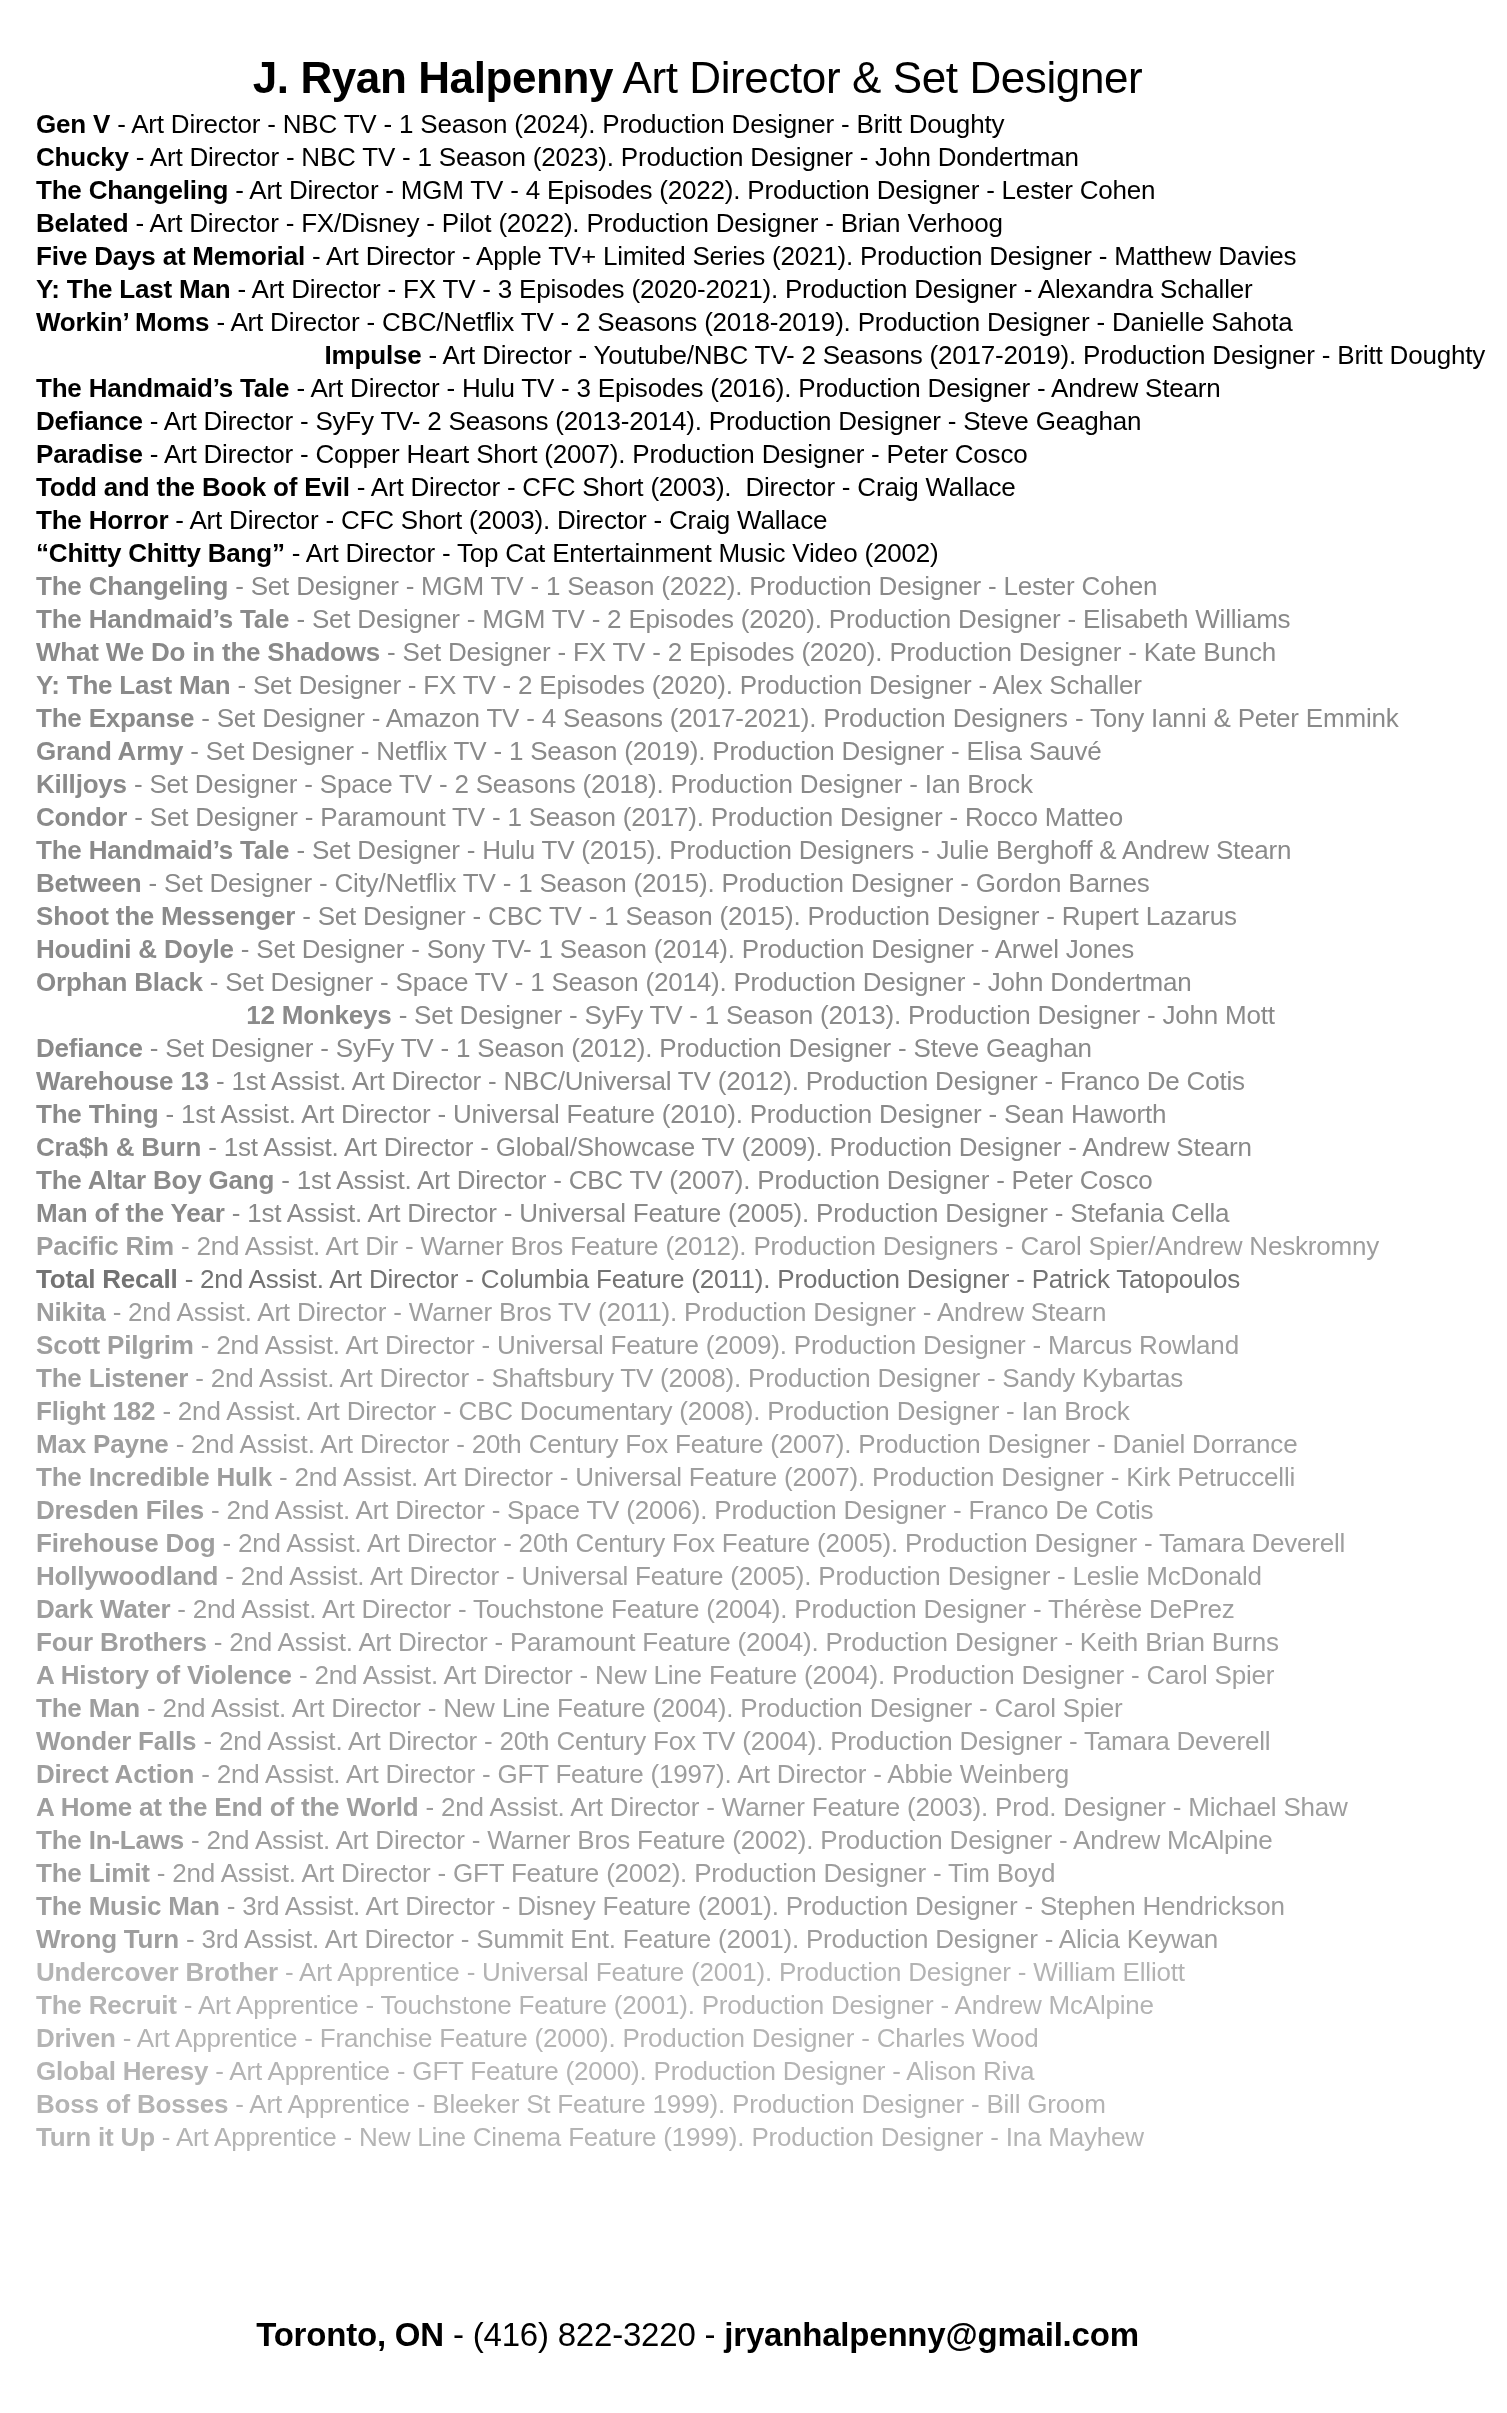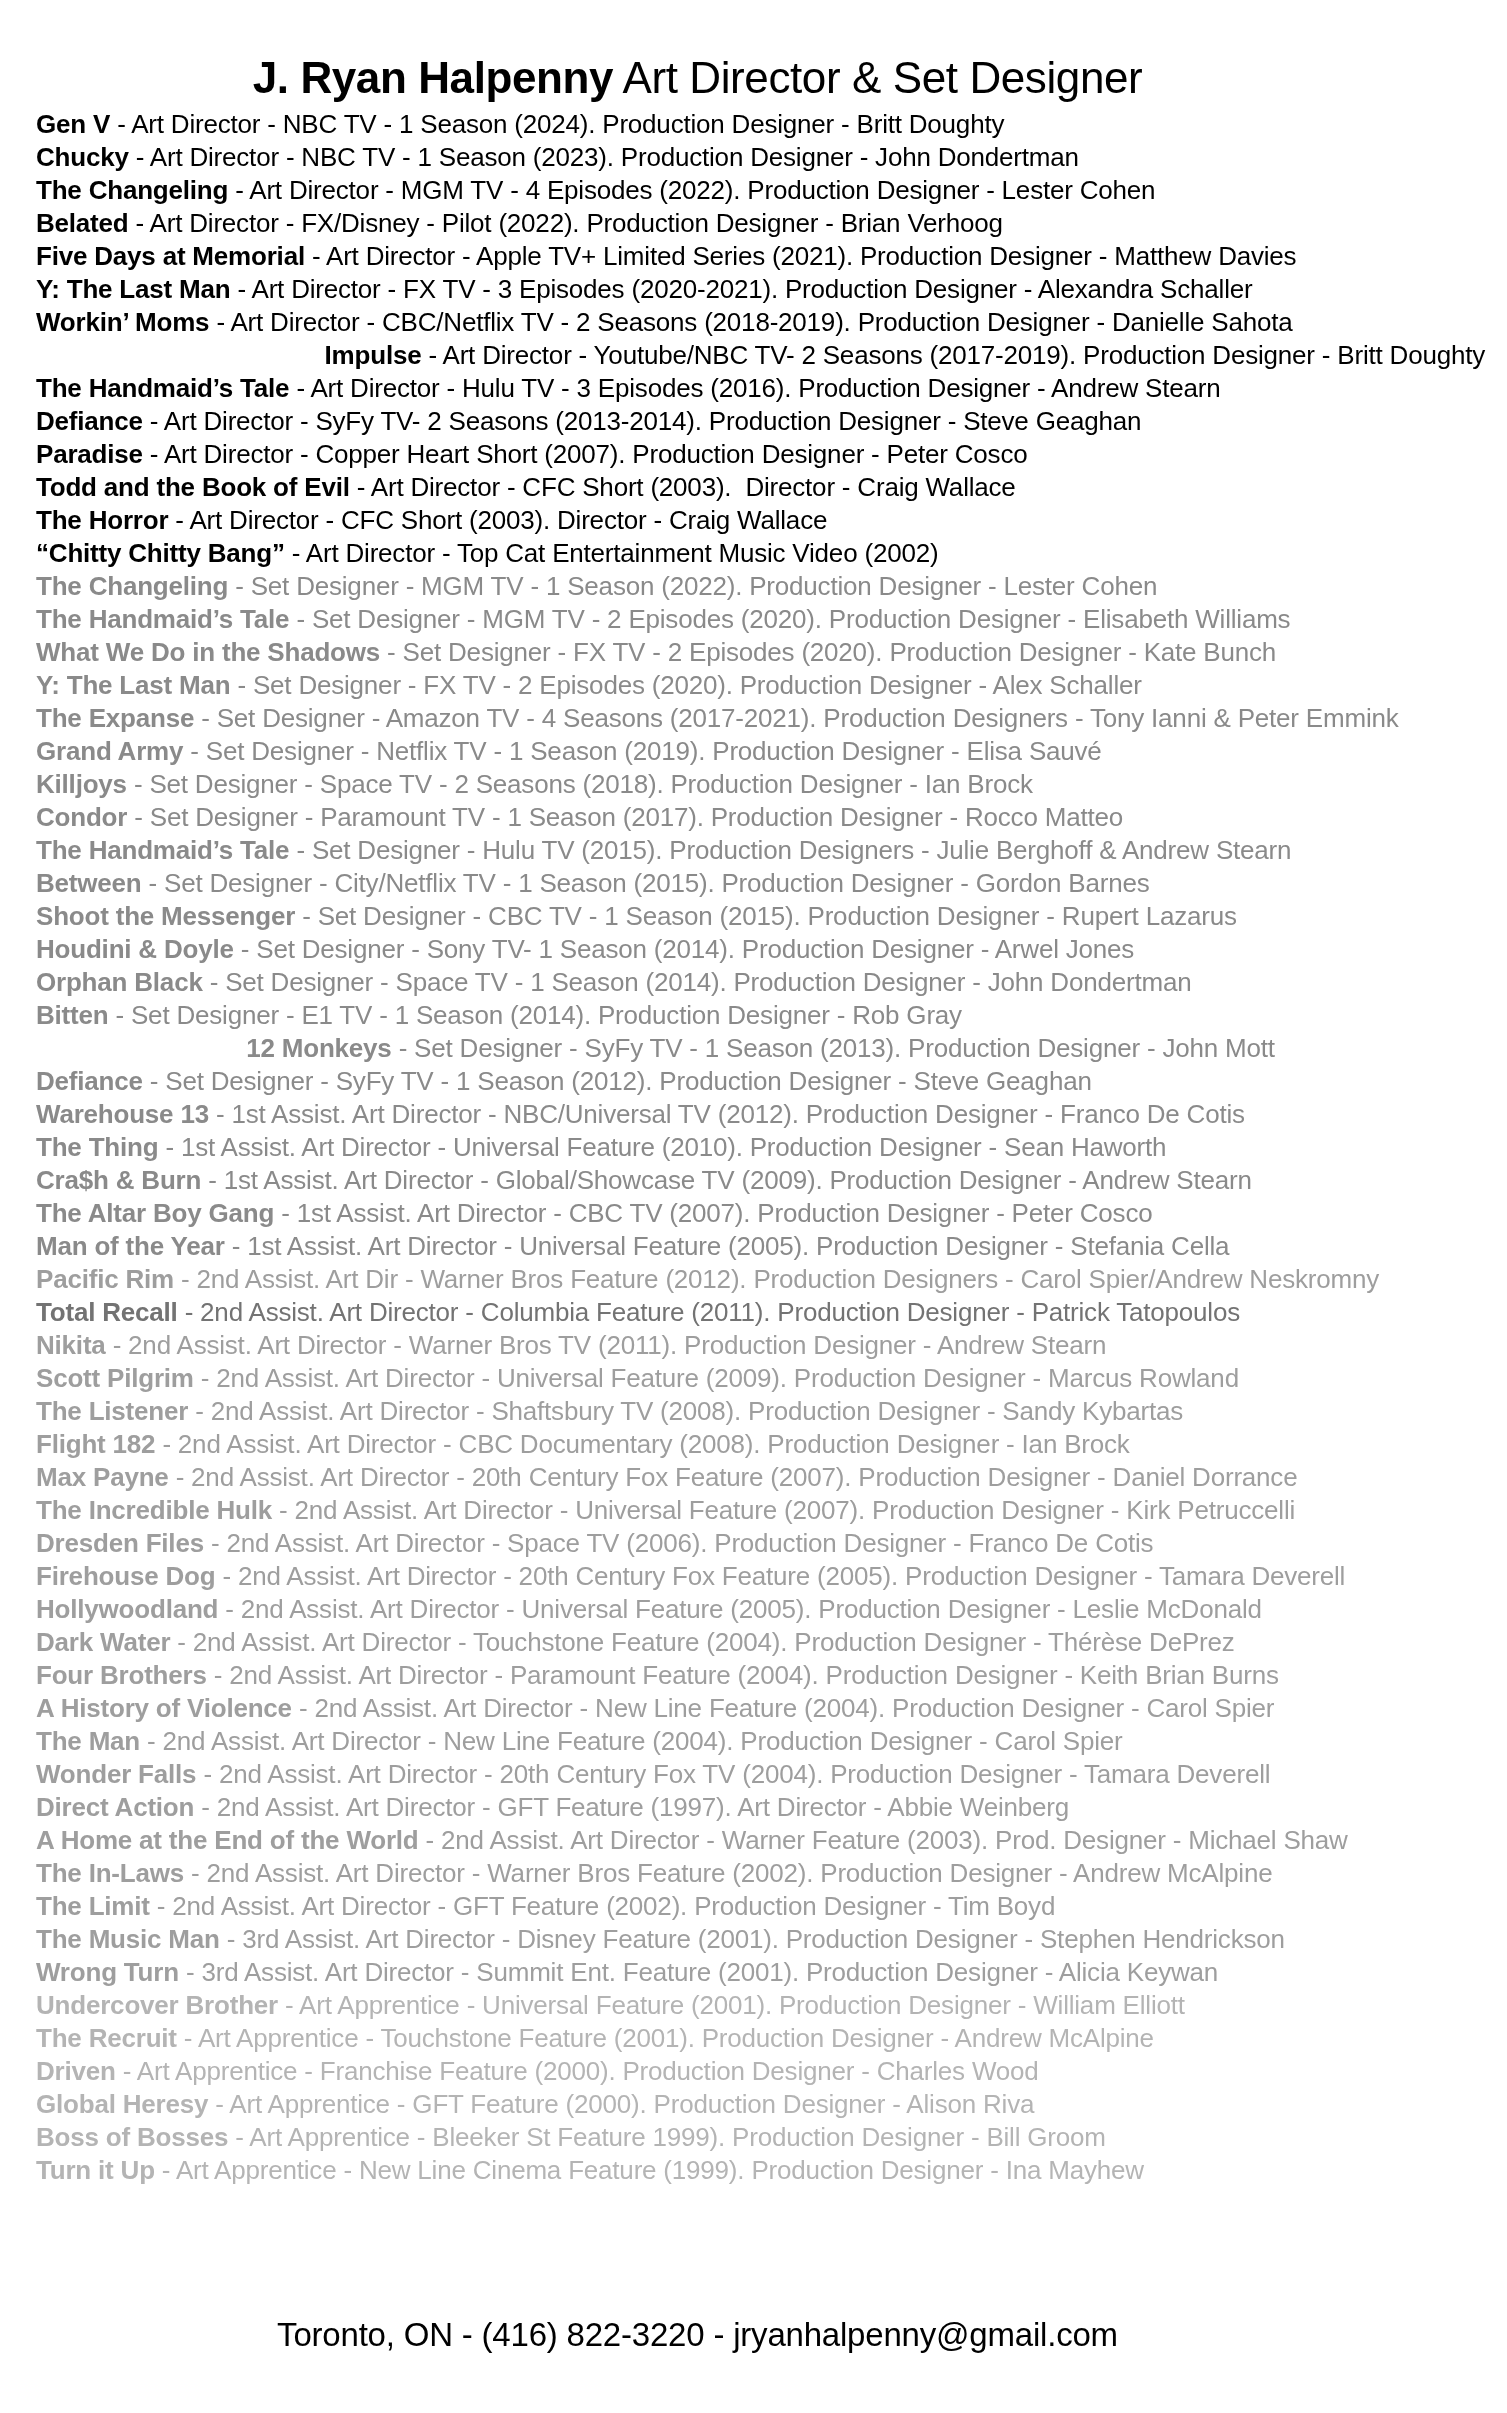--- a/index.html
+++ b/index.html
@@ -56,21 +56,21 @@
     left: 36px;
     top: 2308px;
     width: 1323px;
     text-align: center;
     font-size: 33px;
     line-height: 53px;
     color: #000000;
     white-space: pre;
     letter-spacing: -0.2px;
   }
-  .doc-footer .bold { font-weight: 400; }
+  .doc-footer .bold { font-weight: 700; }
   .doc-footer .plain { font-weight: 400; }
 </style>
 </head>
 <body>
 
 <div class="page">
 
   <h1 class="doc-title"><span class="name">J. Ryan Halpenny</span><span class="subtitle"> Art Director &amp; Set Designer</span></h1>
 
   <div class="credits">
@@ -94,21 +94,20 @@
       <div class="credit-line" style="color: rgb(138, 138, 138);"><span class="credit-title">Y: The Last Man</span><span class="credit-detail"> - Set Designer - FX TV - 2 Episodes (2020). Production Designer - Alex Schaller</span></div>
       <div class="credit-line" style="color: rgb(138, 138, 138);"><span class="credit-title">The Expanse</span><span class="credit-detail"> - Set Designer - Amazon TV - 4 Seasons (2017-2021). Production Designers - Tony Ianni &amp; Peter Emmink</span></div>
       <div class="credit-line" style="color: rgb(138, 138, 138);"><span class="credit-title">Grand Army</span><span class="credit-detail"> - Set Designer - Netflix TV - 1 Season (2019). Production Designer - Elisa Sauvé</span></div>
       <div class="credit-line" style="color: rgb(138, 138, 138);"><span class="credit-title">Killjoys</span><span class="credit-detail"> - Set Designer - Space TV - 2 Seasons (2018). Production Designer - Ian Brock</span></div>
       <div class="credit-line" style="color: rgb(138, 138, 138);"><span class="credit-title">Condor</span><span class="credit-detail"> - Set Designer - Paramount TV - 1 Season (2017). Production Designer - Rocco Matteo</span></div>
       <div class="credit-line" style="color: rgb(138, 138, 138);"><span class="credit-title">The Handmaid’s Tale</span><span class="credit-detail"> - Set Designer - Hulu TV (2015). Production Designers - Julie Berghoff &amp; Andrew Stearn</span></div>
       <div class="credit-line" style="color: rgb(138, 138, 138);"><span class="credit-title">Between</span><span class="credit-detail"> - Set Designer - City/Netflix TV - 1 Season (2015). Production Designer - Gordon Barnes</span></div>
       <div class="credit-line" style="color: rgb(138, 138, 138);"><span class="credit-title">Shoot the Messenger</span><span class="credit-detail"> - Set Designer - CBC TV - 1 Season (2015). Production Designer - Rupert Lazarus</span></div>
       <div class="credit-line" style="color: rgb(138, 138, 138);"><span class="credit-title">Houdini &amp; Doyle</span><span class="credit-detail"> - Set Designer - Sony TV- 1 Season (2014). Production Designer - Arwel Jones</span></div>
       <div class="credit-line" style="color: rgb(138, 138, 138);"><span class="credit-title">Orphan Black</span><span class="credit-detail"> - Set Designer - Space TV - 1 Season (2014). Production Designer - John Dondertman</span></div>
-      <div class="credit-line" style="color: rgb(138, 138, 138);"><span class="credit-title">Bitten</span><span class="credit-detail"> - Set Designer - E1 TV - 1 Season (2014). Production Designer - Rob Gray</span></div>
       <div class="credit-line" style="color: rgb(138, 138, 138); text-align: center;"><span class="credit-title">12 Monkeys</span><span class="credit-detail"> - Set Designer - SyFy TV - 1 Season (2013). Production Designer - John Mott</span></div>
       <div class="credit-line" style="color: rgb(138, 138, 138);"><span class="credit-title">Defiance</span><span class="credit-detail"> - Set Designer - SyFy TV - 1 Season (2012). Production Designer - Steve Geaghan</span></div>
       <div class="credit-line" style="color: rgb(138, 138, 138);"><span class="credit-title">Warehouse 13</span><span class="credit-detail"> - 1st Assist. Art Director - NBC/Universal TV (2012). Production Designer - Franco De Cotis</span></div>
       <div class="credit-line" style="color: rgb(138, 138, 138);"><span class="credit-title">The Thing</span><span class="credit-detail"> - 1st Assist. Art Director - Universal Feature (2010). Production Designer - Sean Haworth</span></div>
       <div class="credit-line" style="color: rgb(138, 138, 138);"><span class="credit-title">Cra$h &amp; Burn</span><span class="credit-detail"> - 1st Assist. Art Director - Global/Showcase TV (2009). Production Designer - Andrew Stearn</span></div>
       <div class="credit-line" style="color: rgb(138, 138, 138);"><span class="credit-title">The Altar Boy Gang</span><span class="credit-detail"> - 1st Assist. Art Director - CBC TV (2007). Production Designer - Peter Cosco</span></div>
       <div class="credit-line" style="color: rgb(138, 138, 138);"><span class="credit-title">Man of the Year</span><span class="credit-detail"> - 1st Assist. Art Director - Universal Feature (2005). Production Designer - Stefania Cella</span></div>
       <div class="credit-line" style="color: rgb(158, 158, 158);"><span class="credit-title">Pacific Rim</span><span class="credit-detail"> - 2nd Assist. Art Dir - Warner Bros Feature (2012). Production Designers - Carol Spier/Andrew Neskromny</span></div>
       <div class="credit-line" style="color: #737373;"><span class="credit-title">Total Recall</span><span class="credit-detail"> - 2nd Assist. Art Director - Columbia Feature (2011). Production Designer - Patrick Tatopoulos</span></div>
       <div class="credit-line" style="color: rgb(158, 158, 158);"><span class="credit-title">Nikita</span><span class="credit-detail"> - 2nd Assist. Art Director - Warner Bros TV (2011). Production Designer - Andrew Stearn</span></div>

